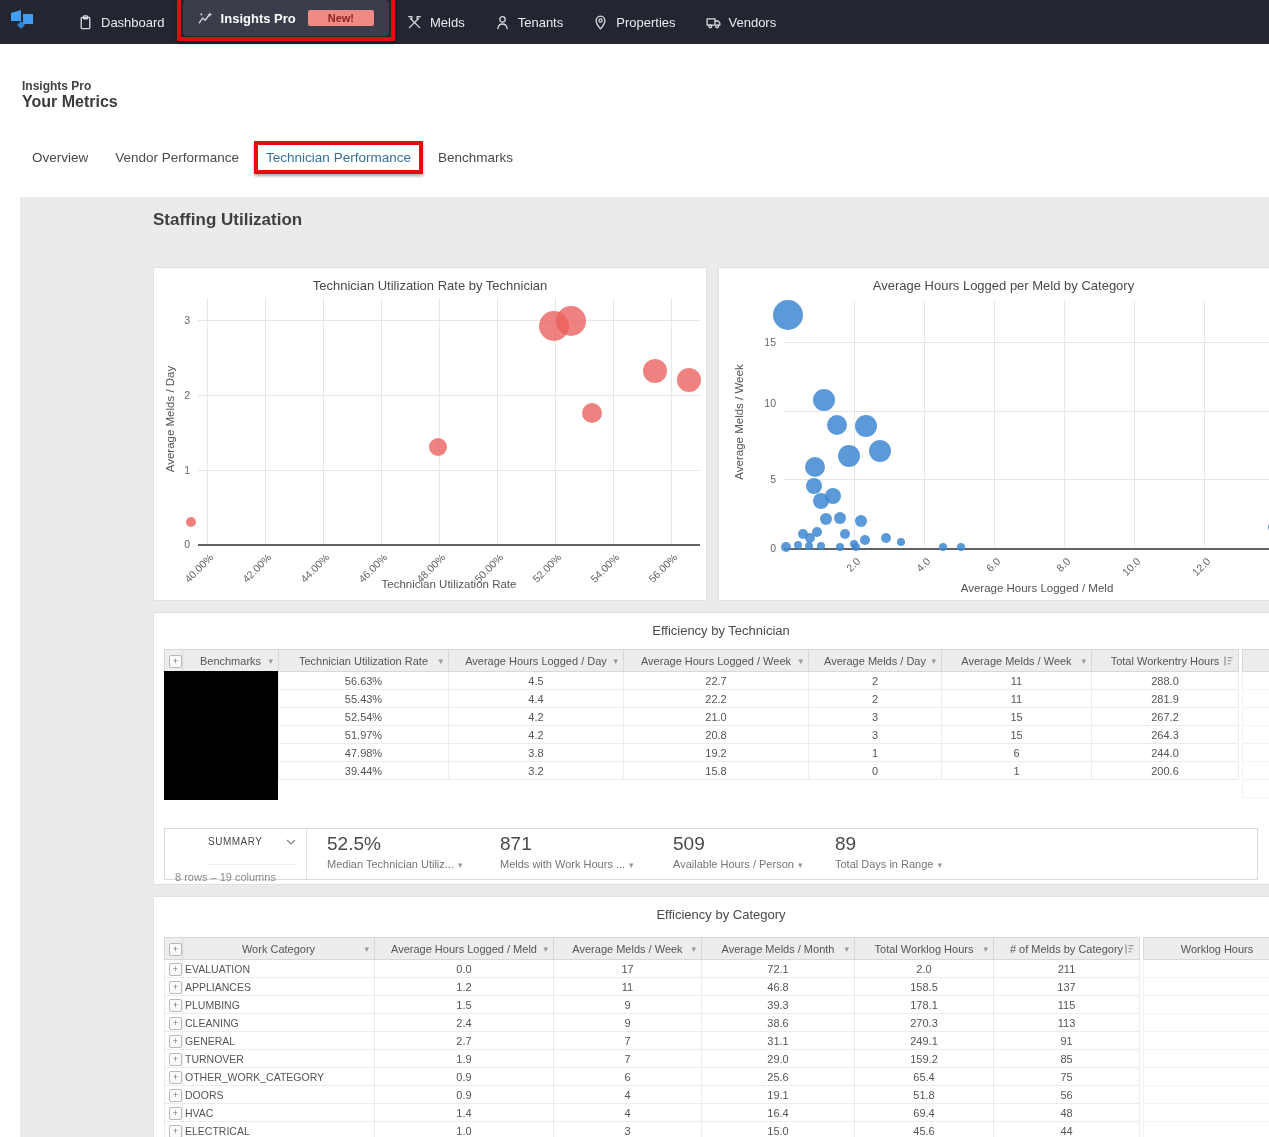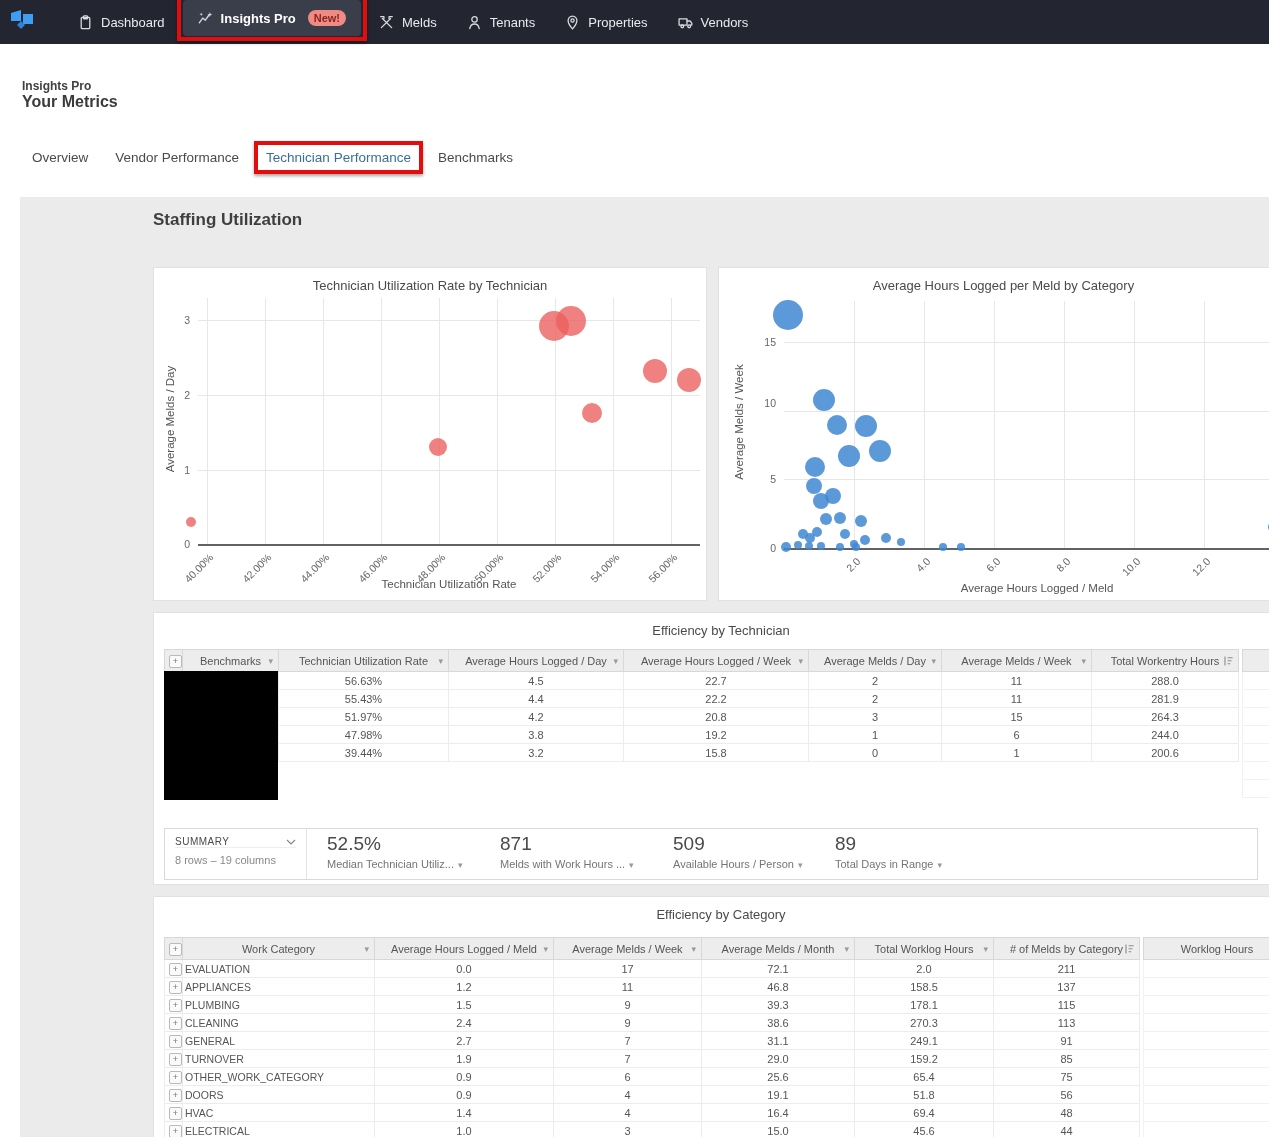--- a/index.html
+++ b/index.html
@@ -9,21 +9,21 @@
   .topnav{position:absolute;left:0;top:0;width:100%;height:44px;background:#232631;
           display:flex;align-items:center;}
   .logo{width:26px;height:26px;margin:0 28px 0 9px;flex:0 0 auto;}
   .nav-item{position:relative;display:flex;align-items:center;gap:8px;height:44px;
             padding:0 15px;color:#e9eaee;font-size:13px;cursor:pointer;}
   .nav-item .nav-icon{width:15px;height:15px;display:inline-flex;}
   .nav-item .nav-icon svg{width:15px;height:15px;stroke:#d9dbe1;fill:none;stroke-width:1.2;stroke-linecap:round;stroke-linejoin:round;}
   .nav-item .nav-icon svg .fill{fill:#d9dbe1;stroke:none;}
   .nav-item.active{background:#3a3e4a;border-radius:4px;height:36px;margin:0 3px;font-weight:bold;color:#fff;}
   .badge{background:#f08a84;color:#8b251f;font-weight:bold;font-size:11px;
-         padding:2px 6px;border-radius:8px;margin-left:4px;}
+         padding:2px 20px;border-radius:2px;margin-left:4px;}
   .ann{position:absolute;inset:-5px -6px;border:4px solid #e30d0d;pointer-events:none;
        box-shadow:0 2px 3px rgba(0,0,0,.35);}
   
   .eyebrow{position:absolute;left:22px;top:79px;font-size:12px;font-weight:bold;color:#414141;}
   .page-title{position:absolute;left:22px;top:93px;margin:0;font-size:16px;font-weight:bold;color:#3b3b3b;}
   .tabs{position:absolute;left:32px;top:150px;display:flex;gap:27px;font-size:13.5px;color:#4a4a4a;}
   .tab{position:relative;cursor:pointer;white-space:nowrap;}
   .tab.active{color:#38719b;}
   .tab .ann{inset:-9px -12px;}
   
@@ -59,21 +59,21 @@
   .dtable .sorticon{position:absolute;right:4px;top:50%;transform:translateY(-50%);display:inline-flex;}
   .plusbox{display:inline-flex;align-items:center;justify-content:center;width:11px;height:11px;
            border:1px solid #b9b9b9;border-radius:2px;font-size:9px;color:#777;background:#fafafa;line-height:1;}
   .pinned td{border-color:#f2f2f2;}
   .redaction{position:absolute;left:10px;top:58px;width:114px;height:129px;background:#000;}
   
   .summary{position:absolute;left:10px;top:215px;width:1094px;height:52px;background:#fff;
            border:1px solid #d9d9d9;box-sizing:border-box;display:flex;}
   .sum-left{width:142px;flex:0 0 auto;border-right:1px solid #e3e3e3;padding:7px 10px 0 10px;box-sizing:border-box;}
   .sum-label-row{display:flex;align-items:center;justify-content:space-between;font-size:10px;
-                 letter-spacing:.5px;color:#4a4a4a;border-bottom:1px solid #eee;padding-bottom:0;}
+                 letter-spacing:.5px;color:#4a4a4a;border-bottom:1px solid #eee;padding-bottom:17px;margin-left:33px;}
   .sum-meta{font-size:11px;color:#8a8a8a;margin-top:6px;}
   .sum-metrics{display:flex;flex:1;}
   .metric{padding:4px 0 0 20px;box-sizing:border-box;}
   .metric .val{font-size:19px;color:#4a4a4a;}
   .metric .lbl{font-size:11px;color:#757575;margin-top:3px;white-space:nowrap;}
   .metric .lbl .caret{color:#999;font-size:9px;margin-left:4px;}
 </style>
 </head>
 <body>
 
@@ -311,20 +311,30 @@
                 <td>55.43%</td>
                 <td>4.4</td>
                 <td>22.2</td>
                 <td>2</td>
                 <td>11</td>
                 <td>281.9</td>
               </tr>
               <tr>
                 <td></td>
                 <td></td>
+                <td>52.54%</td>
+                <td>4.2</td>
+                <td>21.0</td>
+                <td>3</td>
+                <td>15</td>
+                <td>267.2</td>
+              </tr>
+              <tr>
+                <td></td>
+                <td></td>
                 <td>51.97%</td>
                 <td>4.2</td>
                 <td>20.8</td>
                 <td>3</td>
                 <td>15</td>
                 <td>264.3</td>
               </tr>
               <tr>
                 <td></td>
                 <td></td>

